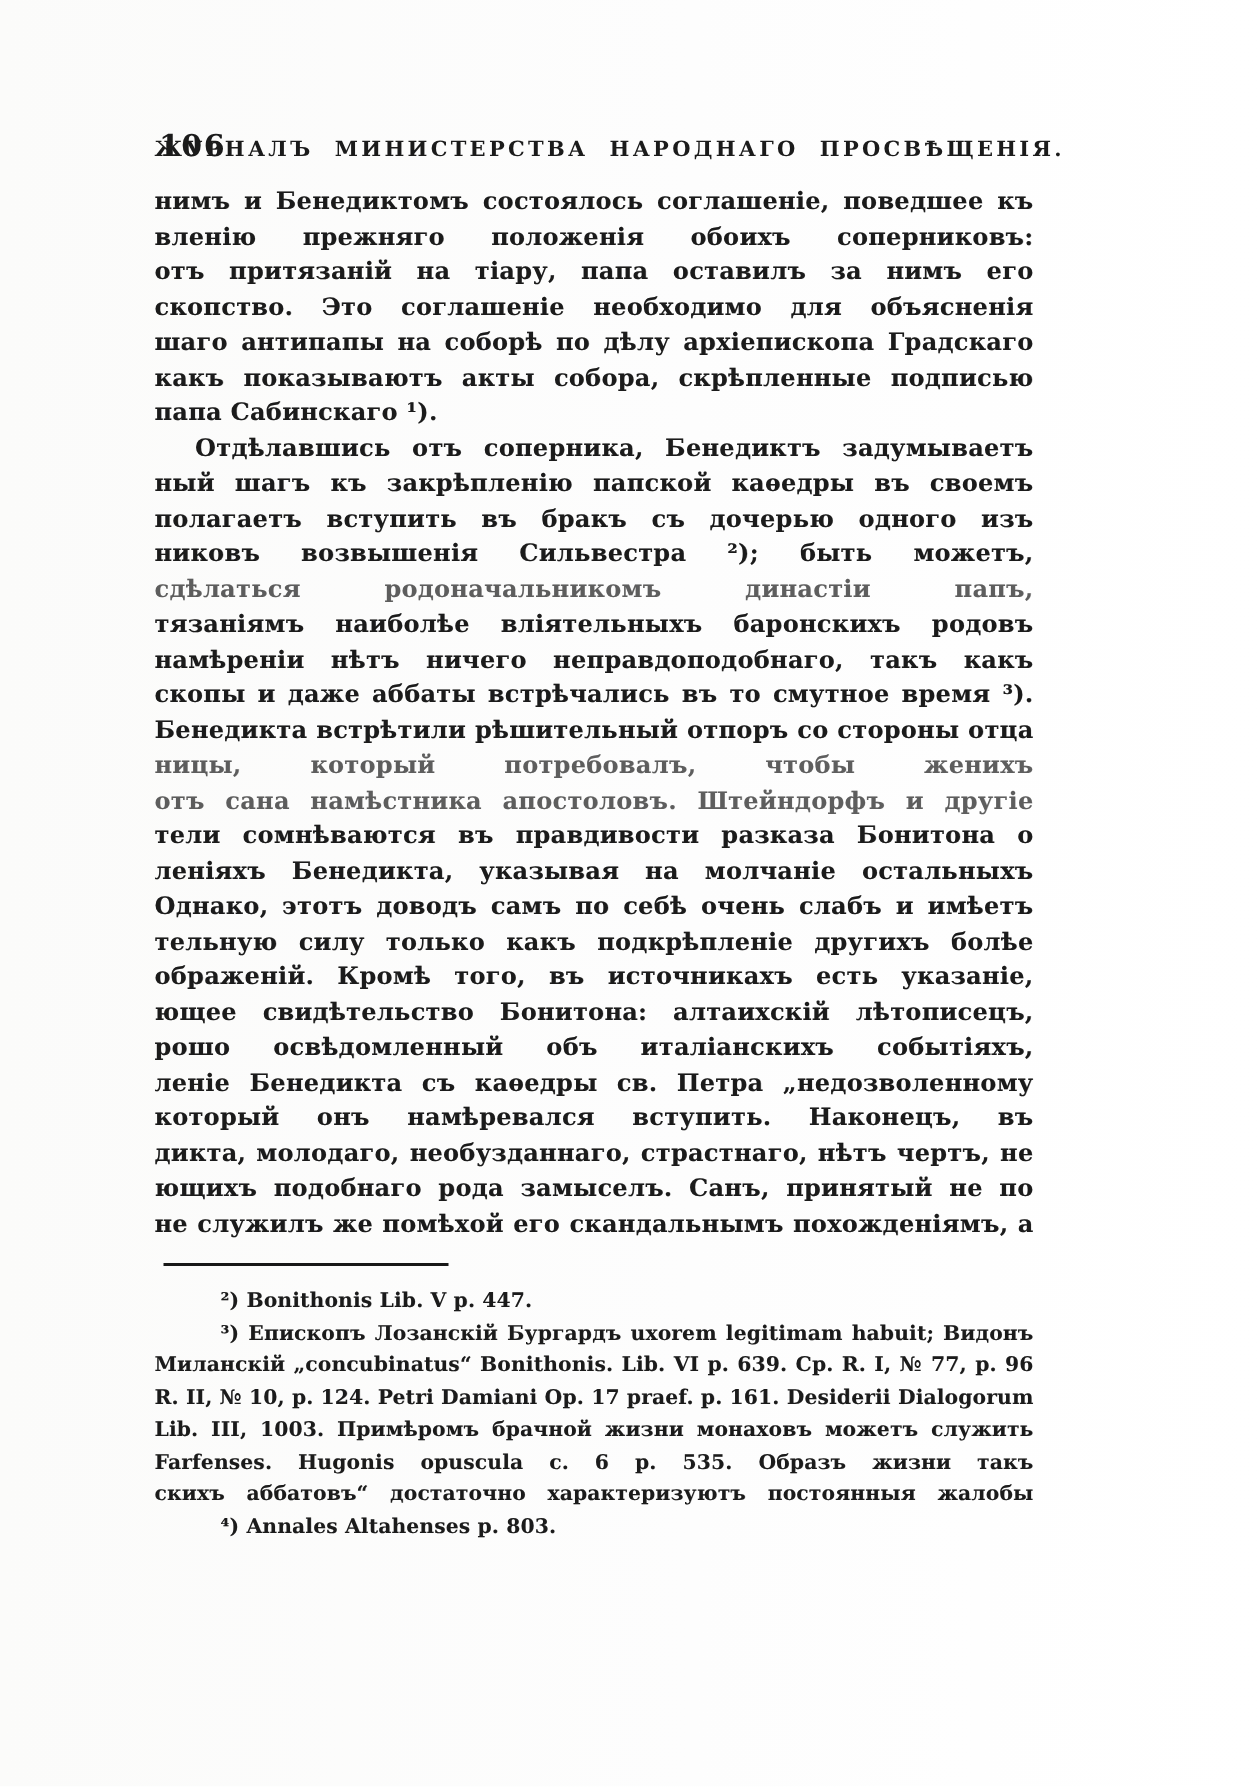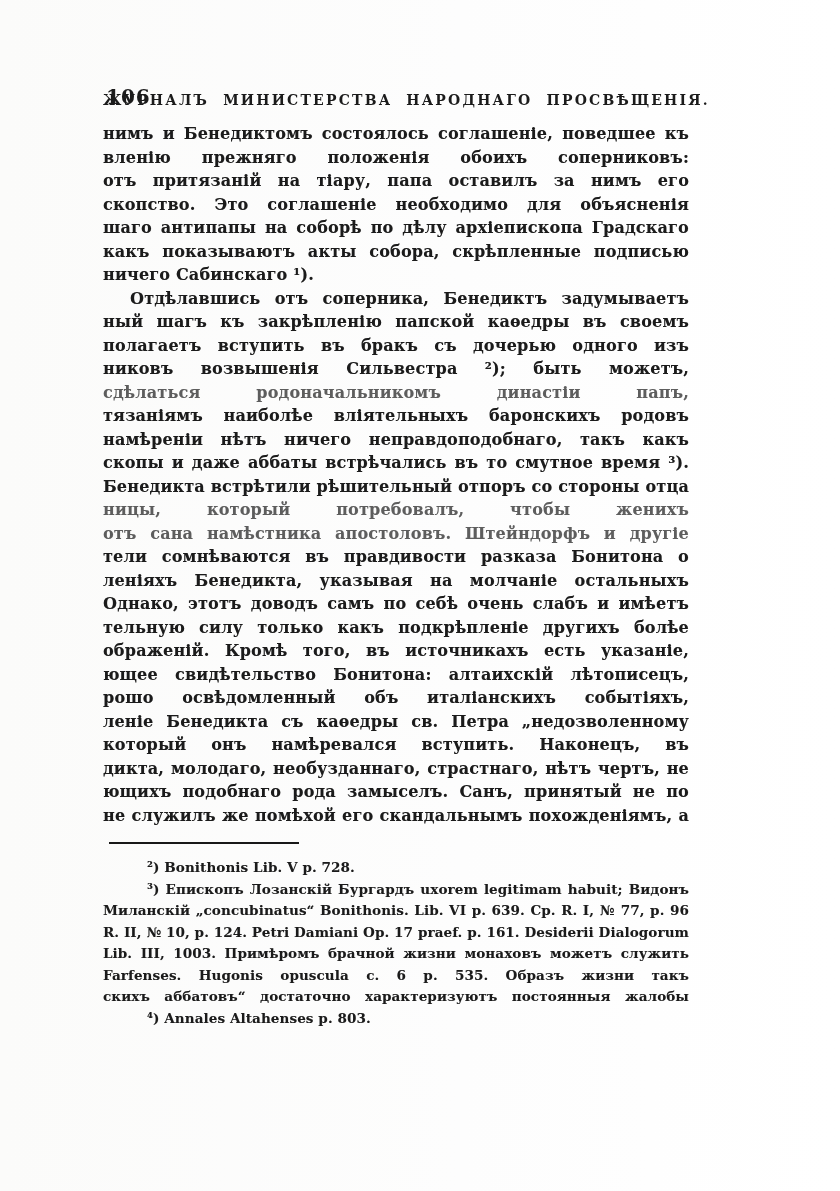--- a/index.html
+++ b/index.html
@@ -91,21 +91,21 @@
       <span class="runtitle">ЖУРНАЛЪ МИНИСТЕРСТВА НАРОДНАГО ПРОСВѢЩЕНІЯ.</span>
     </div>
 
     <div class="bodytext">
         <div class="bline">нимъ и Бенедиктомъ состоялось соглашеніе, поведшее къ возстано-</div>
         <div class="bline">вленію прежняго положенія обоихъ соперниковъ: Сильвестръ отказался</div>
         <div class="bline">отъ притязаній на тіару, папа оставилъ за нимъ его сабинское епи-</div>
         <div class="bline">скопство. Это соглашеніе необходимо для объясненія присутствія быв-</div>
         <div class="bline">шаго антипапы на соборѣ по дѣлу архіепископа Градскаго (1044 г.),</div>
         <div class="bline">какъ показываютъ акты собора, скрѣпленные подписью Іоанна, епи-</div>
-        <div class="bline left">ничего Сабинскаго ¹).</div>
+        <div class="bline left">папа Сабинскаго ¹).</div>
         <div class="bline indent">Отдѣлавшись отъ соперника, Бенедиктъ задумываетъ рѣшитель-</div>
         <div class="bline">ный шагъ къ закрѣпленію папской каѳедры въ своемъ родѣ: онъ пред-</div>
         <div class="bline">полагаетъ вступить въ бракъ съ дочерью одного изъ главныхъ винов-</div>
         <div class="bline">никовъ возвышенія Сильвестра ²); быть можетъ, Бенедиктъ хотѣлъ</div>
         <div class="bline">сдѣлаться родоначальникомъ династіи папъ, удовлетворявшихъ при-</div>
         <div class="bline">тязаніямъ наиболѣе вліятельныхъ баронскихъ родовъ Рима. Въ этомъ</div>
         <div class="bline">намѣреніи нѣтъ ничего неправдоподобнаго, такъ какъ женатые епи-</div>
         <div class="bline">скопы и даже аббаты встрѣчались въ то смутное время ³). Но планы</div>
         <div class="bline">Бенедикта встрѣтили рѣшительный отпоръ со стороны отца его избран-</div>
         <div class="bline">ницы, который потребовалъ, чтобы женихъ предварительно отказался</div>
@@ -120,21 +120,21 @@
         <div class="bline">леніе Бенедикта съ каѳедры св. Петра „недозволенному браку“ ⁴), въ</div>
         <div class="bline">который онъ намѣревался вступить. Наконецъ, въ характерѣ Бене-</div>
         <div class="bline">дикта, молодаго, необузданнаго, страстнаго, нѣтъ чертъ, не допуска-</div>
         <div class="bline">ющихъ подобнаго рода замыселъ. Санъ, принятый не по призванію</div>
         <div class="bline">не служилъ же помѣхой его скандальнымъ похожденіямъ, а потому</div>
       </div>
 
     <div class="fnrule"></div>
 
     <div class="footnotes">
-        <div class="fline indent left">²) Bonithonis Lib. V p. 728.</div>
+        <div class="fline indent left">²) Bonithonis Lib. V p. 447.</div>
         <div class="fline indent">³) Епископъ Лозанскій Бургардъ uxorem legitimam habuit; Видонъ епископъ</div>
         <div class="fline">Миланскій „concubinatus“ Bonithonis. Lib. VI p. 639. Ср. R. I, № 77, p. 96 и</div>
         <div class="fline">R. II, № 10, p. 124. Petri Damiani Op. 17 praef. p. 161. Desiderii Dialogorum</div>
         <div class="fline">Lib. III, 1003. Примѣромъ брачной жизни монаховъ можетъ служить Historiae</div>
         <div class="fline">Farfenses. Hugonis opuscula c. 6 p. 535. Образъ жизни такъ называемыхъ „мір-</div>
         <div class="fline left">скихъ аббатовъ“ достаточно характеризуютъ постоянныя жалобы соборовъ.</div>
         <div class="fline indent left">⁴) Annales Altahenses p. 803.</div>
       </div>
 
   </div>

